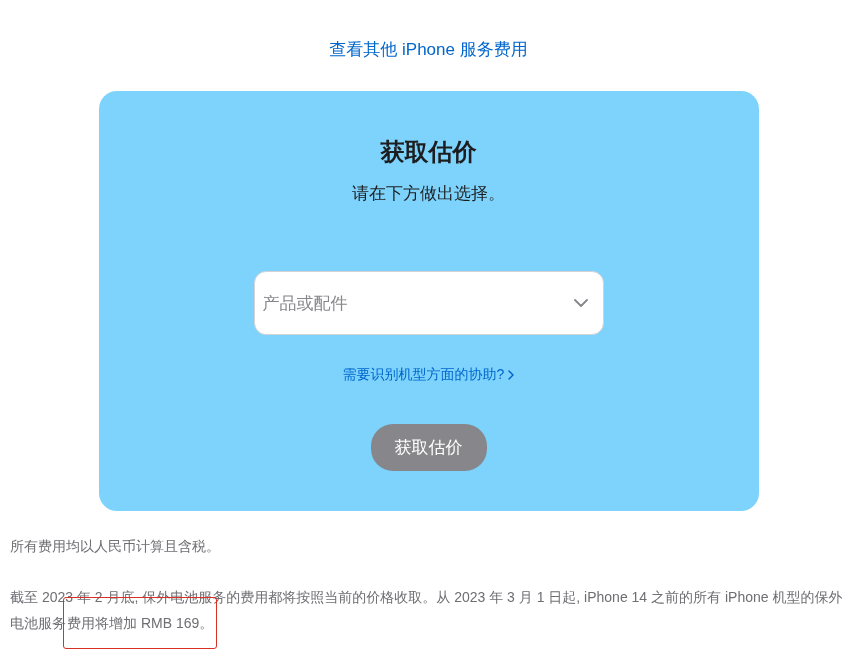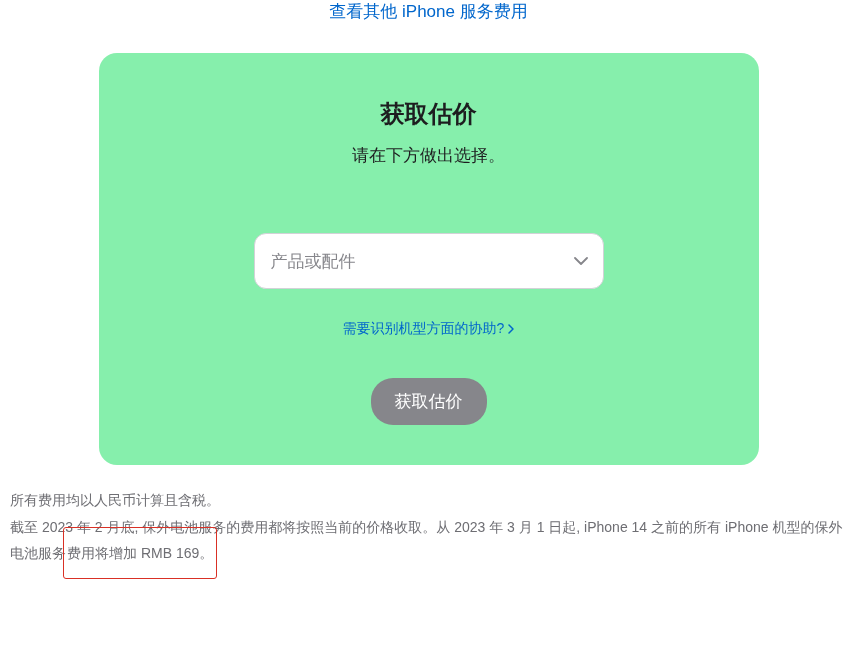--- a/index.html
+++ b/index.html
@@ -9,29 +9,30 @@
     }
     body {
       font-family: -apple-system, BlinkMacSystemFont, "SF Pro Text", "Helvetica Neue", Arial, sans-serif;
       background: #ffffff;
       width: 857px;
       height: 663px;
       position: relative;
     }
     .top-link {
       text-align: center;
+      padding-top: 38px;
       padding-bottom: 30px;
     }
     .top-link a {
       color: #0066cc;
       text-decoration: none;
       font-size: 17px;
     }
     .card {
-      background: #86efac;
+      background: #7dd3fc;
       border-radius: 18px;
       width: 660px;
       margin: 0 auto;
       padding: 45px 40px 40px 40px;
       text-align: center;
     }
     .card-title {
       font-size: 24px;
       font-weight: 600;
       color: #1d1d1f;
@@ -42,25 +43,25 @@
       color: #1d1d1f;
       margin-bottom: 66px;
     }
     .select-wrapper {
       position: relative;
       width: 350px;
       margin: 0 auto 22px auto;
     }
     .select-box {
       width: 100%;
-      height: 56px;
+      height: 64px;
       background: #ffffff;
       border: 1px solid #d2d2d7;
       border-radius: 12px;
-      padding: 0 44px 0 16px;
+      padding: 0 44px 0 8px;
       font-size: 17px;
       color: #86868b;
       text-align: left;
       cursor: pointer;
       appearance: none;
       display: flex;
       align-items: center;
     }
     .chevron {
       position: absolute;
@@ -98,21 +99,21 @@
       cursor: pointer;
       min-width: 95px;
     }
     .footer-text {
       padding: 22px 10px 0 10px;
       font-size: 14px;
       color: #6e6e73;
       line-height: 1.9;
     }
     .footer-para1 {
-      margin-bottom: 0;
+      margin-bottom: 24px;
     }
     .highlight-box {
       display: inline;
       border: 1.5px solid #d93025;
       border-radius: 3px;
       padding: 17px 3px;
       margin-left: -3px;
     }
   </style>
 </head>

